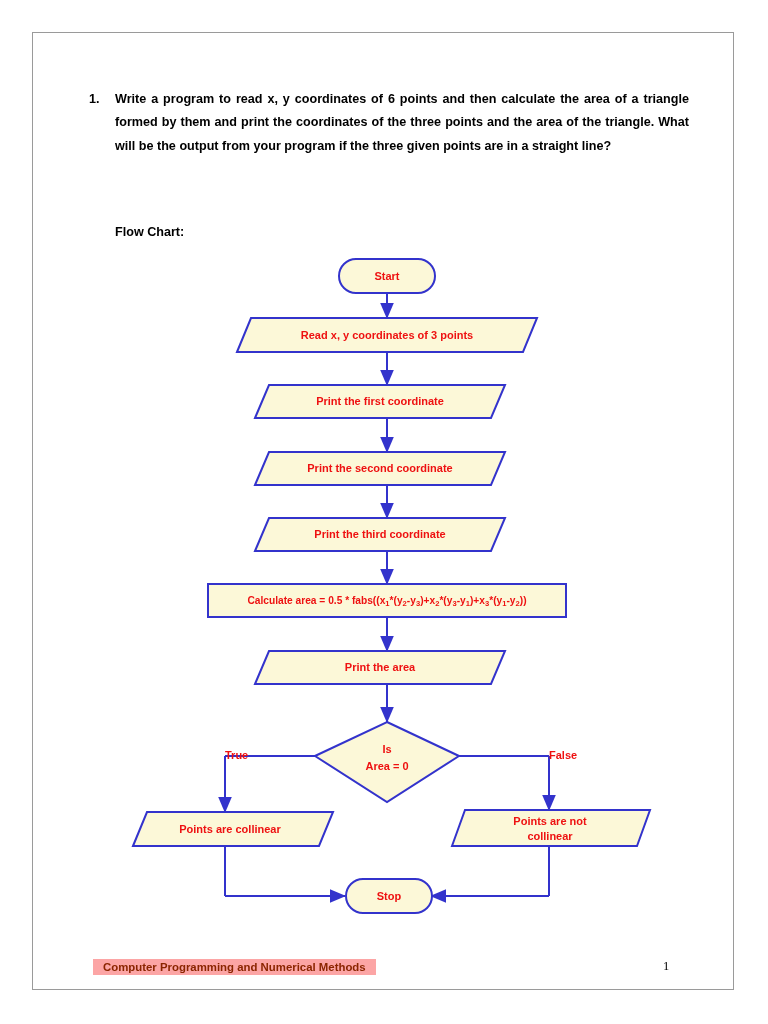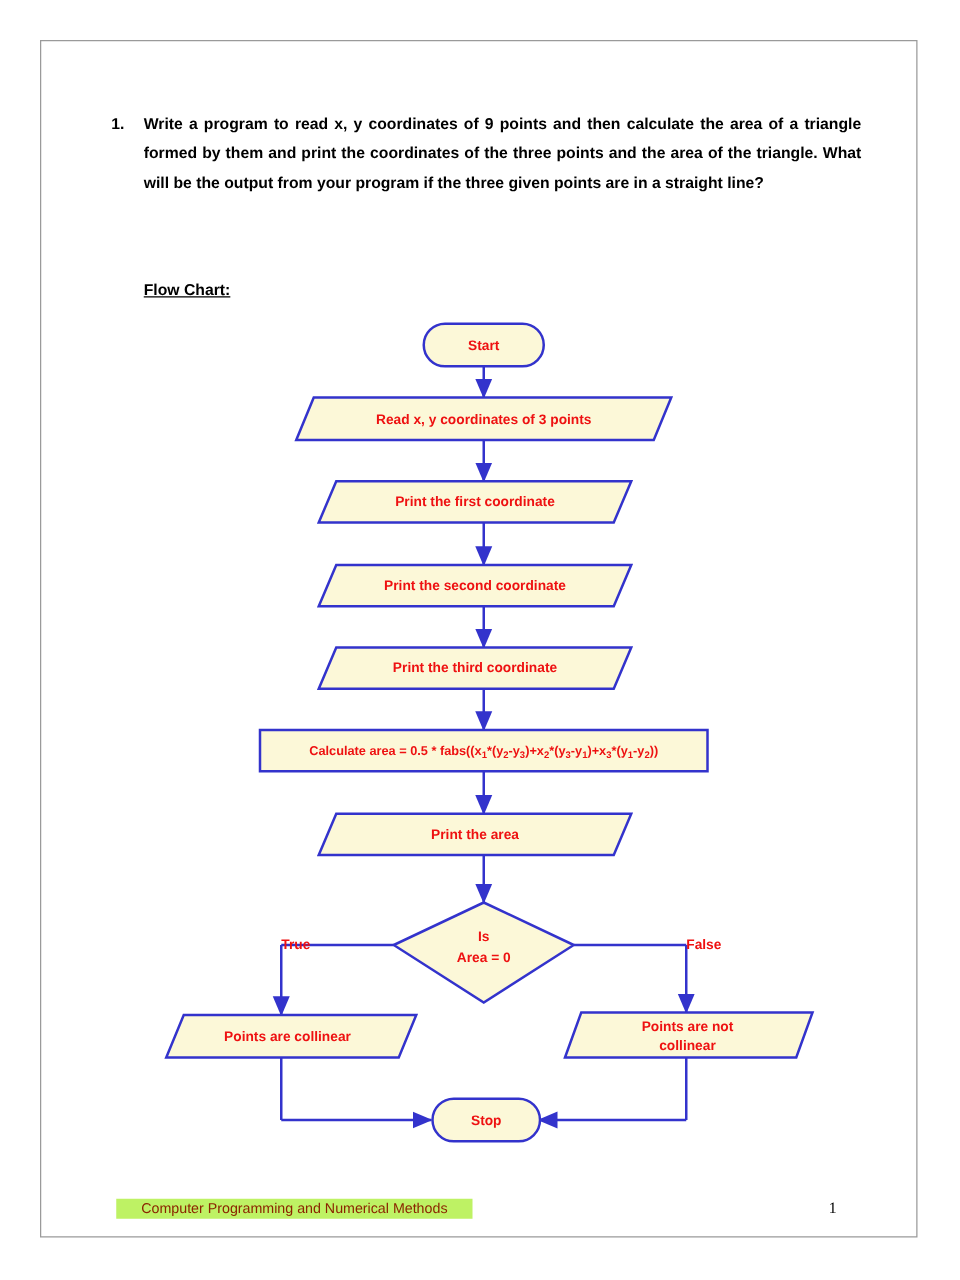--- a/index.html
+++ b/index.html
@@ -53,21 +53,20 @@
     flex: 1;
   }
 
   .flow-label {
     position: absolute;
     left: 82px;
     top: 192px;
     font-size: 12.6px;
     font-weight: bold;
     color: #000000;
-    text-decoration: underline;
   }
 
   
   .chart {
     position: absolute;
     left: 0;
     top: 12px;
     width: 702px;
     height: 958px;
     pointer-events: none;
@@ -102,43 +101,43 @@
     fill: none;
   }
   .sub { font-size: 7.6px; }
 
   
   .footer-text {
     position: absolute;
     left: 60px;
     top: 926px;
     font-size: 11.4px;
-    font-weight: normal;
+    font-weight: bold;
     color: #8b2500;
-    background: #bef264;
-    padding: 1px 20px;
+    background: #fca5a5;
+    padding: 1px 10px;
     line-height: 1.25;
   }
   .footer-page {
     position: absolute;
     left: 630px;
     top: 926px;
     font-size: 12.6px;
     color: #000000;
     font-family: "Liberation Serif", serif;
   }
 </style>
 </head>
 <body>
 
 <div class="page">
 
   <div class="question">
     <div class="q-num">1.</div>
-    <div class="q-text">Write a program to read x, y coordinates of 9 points and then calculate the area of a triangle formed by them and print the coordinates of the three points and the area of the triangle. What will be the output from your program if the three given points are in a straight line?</div>
+    <div class="q-text">Write a program to read x, y coordinates of 6 points and then calculate the area of a triangle formed by them and print the coordinates of the three points and the area of the triangle. What will be the output from your program if the three given points are in a straight line?</div>
   </div>
 
   <div class="flow-label">Flow Chart:</div>
 
   <div class="chart">
     <svg width="702" height="958" viewBox="0 0 702 958" xmlns="http://www.w3.org/2000/svg">
 
       <defs>
         <marker id="arrow" markerWidth="9" markerHeight="9" refX="7.5" refY="4" orient="auto">
           <path d="M0,0.6 L8,4 L0,7.4 z" fill="#3333cc"></path>

